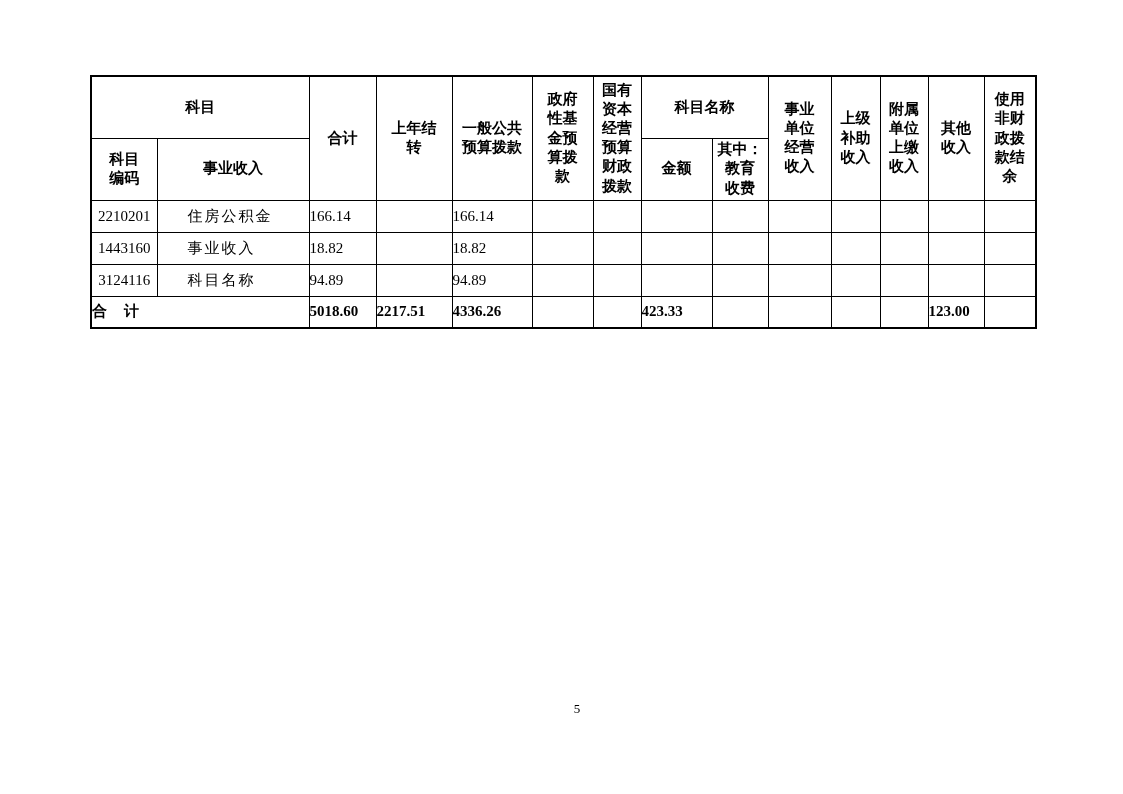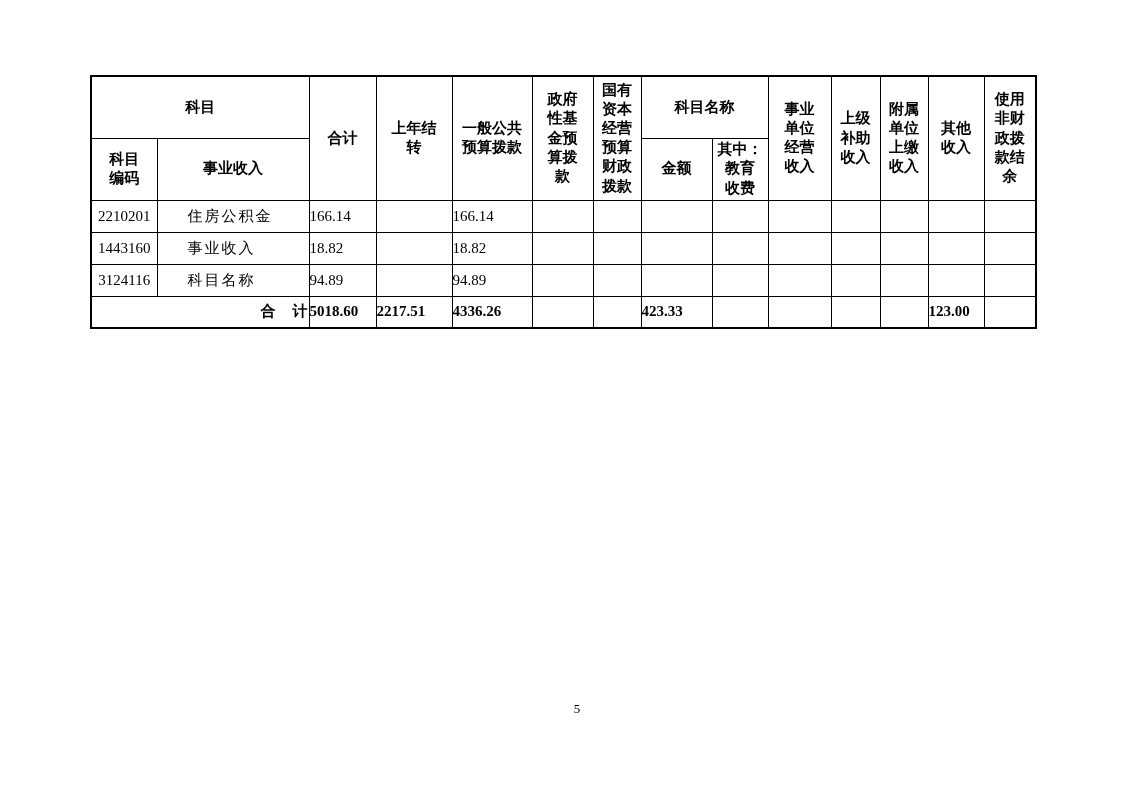--- a/index.html
+++ b/index.html
@@ -37,21 +37,21 @@
     font-size: 15px;
   }
   tr.header-row-1 { height: 62px; }
   tr.header-row-2 { height: 62px; }
   tr.data-row { height: 32px; }
   tr.total-row { height: 32px; }
   td.cell-code { text-align: center; font-size: 15px; }
   td.cell-name { text-align: left; padding-left: 30px; letter-spacing: 2px; font-size: 15px; }
   td.cell-num { padding-right: 8px; font-size: 15px; }
   tr.total-row td { font-weight: bold; }
-  td.cell-total-label { text-align: right; letter-spacing: 1px; }
+  td.cell-total-label { text-align: left; letter-spacing: 1px; }
   .page-number {
     position: absolute;
     left: 577px; top: 701px;
     transform: translateX(-50%);
     font-size: 13px;
     font-family: "Liberation Serif", serif;
   }
 </style>
 </head>
 <body>

